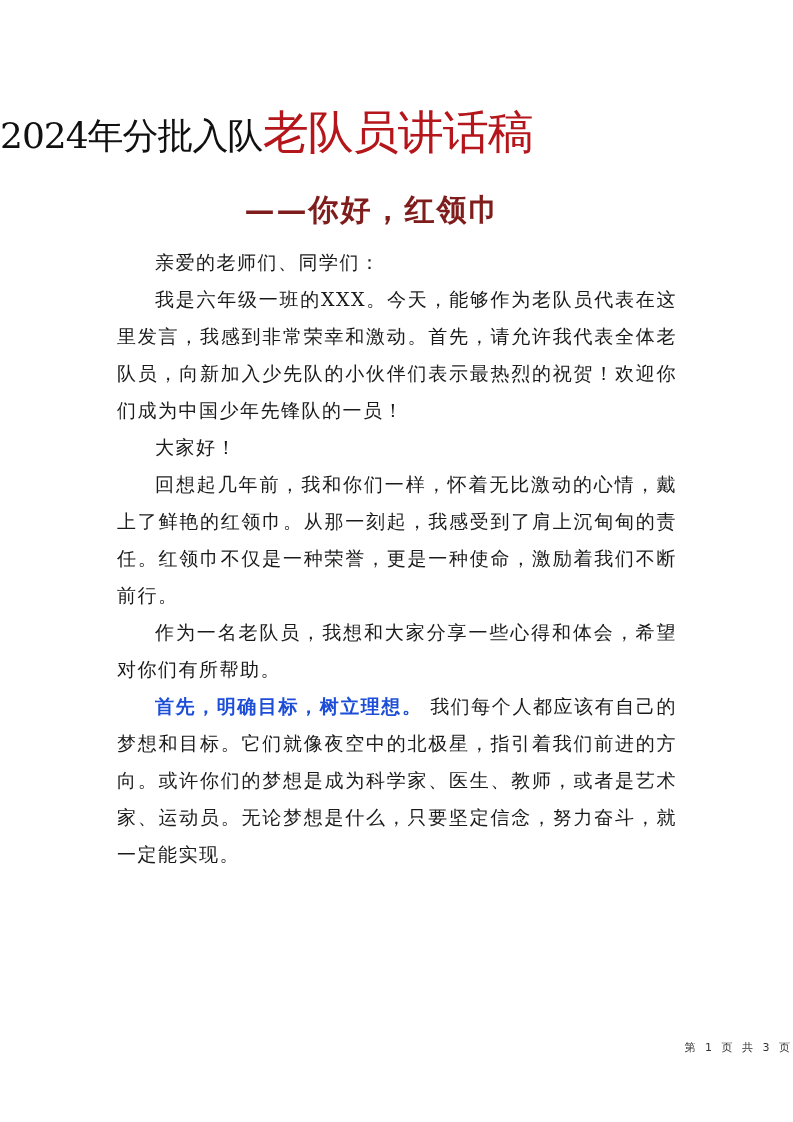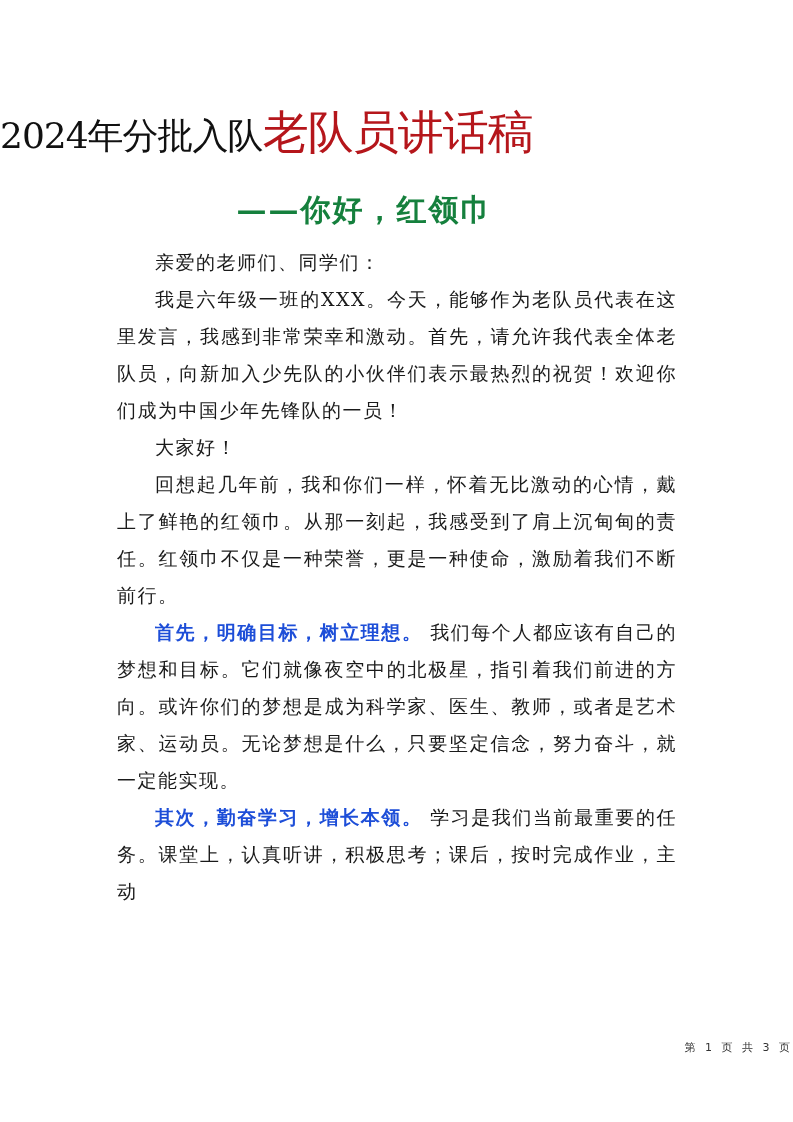--- a/index.html
+++ b/index.html
@@ -31,27 +31,27 @@
       font-size: 36px;
     }
     .title .t-red {
       color: #b5161b;
       font-size: 46px;
       font-family: "DejaVu Serif", "Liberation Serif", serif;
     }
     .subtitle {
       position: absolute;
       top: 188px;
-      left: 0;
+      left: 8px;
       width: 729px;
       text-align: center;
       font-size: 30px;
       line-height: 44px;
       font-weight: bold;
-      color: #15803d;
+      color: #7f1d1d;
       letter-spacing: 2px;
     }
     .body {
       position: absolute;
       top: 244px;
       left: 117px;
       width: 560px;
       font-size: 19px;
       line-height: 37px;
       text-align: justify;
@@ -85,17 +85,17 @@
   <span class="t-black">2024年分批入队</span><span class="t-red">老队员讲话稿</span>
 </div>
 
 <div class="subtitle">——你好，红领巾</div>
 
 <div class="body">
   <p class="para"><span class="bold"></span><span>亲爱的老师们、同学们：</span></p>
   <p class="para"><span class="bold"></span><span>我是六年级一班的XXX。今天，能够作为老队员代表在这里发言，我感到非常荣幸和激动。首先，请允许我代表全体老队员，向新加入少先队的小伙伴们表示最热烈的祝贺！欢迎你们成为中国少年先锋队的一员！</span></p>
   <p class="para"><span class="bold"></span><span>大家好！</span></p>
   <p class="para"><span class="bold"></span><span>回想起几年前，我和你们一样，怀着无比激动的心情，戴上了鲜艳的红领巾。从那一刻起，我感受到了肩上沉甸甸的责任。红领巾不仅是一种荣誉，更是一种使命，激励着我们不断前行。</span></p>
+  <p class="para"><span class="bold"></span><span>作为一名老队员，我想和大家分享一些心得和体会，希望对你们有所帮助。</span></p>
   <p class="para"><span class="bold">首先，明确目标，树立理想。</span><span> 我们每个人都应该有自己的梦想和目标。它们就像夜空中的北极星，指引着我们前进的方向。或许你们的梦想是成为科学家、医生、教师，或者是艺术家、运动员。无论梦想是什么，只要坚定信念，努力奋斗，就一定能实现。</span></p>
-  <p class="para"><span class="bold">其次，勤奋学习，增长本领。</span><span> 学习是我们当前最重要的任务。课堂上，认真听讲，积极思考；课后，按时完成作业，主动</span></p>
 </div>
 
 <div class="footer">第 1 页 共 3 页</div>
 
 </body></html>

